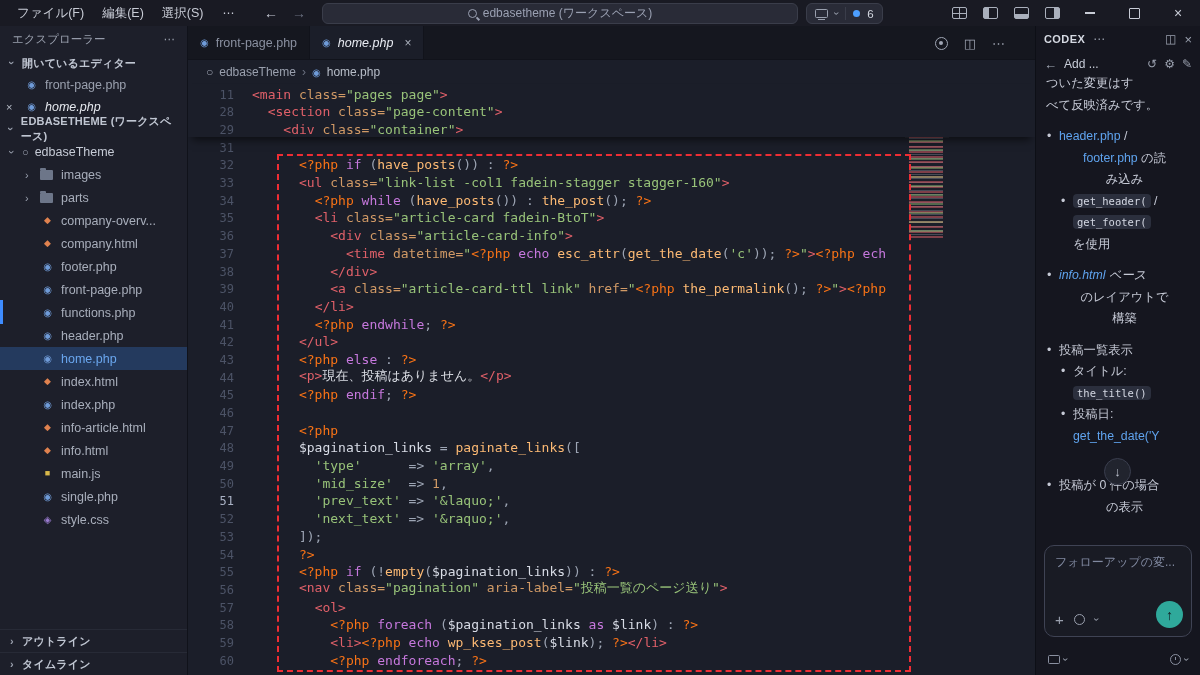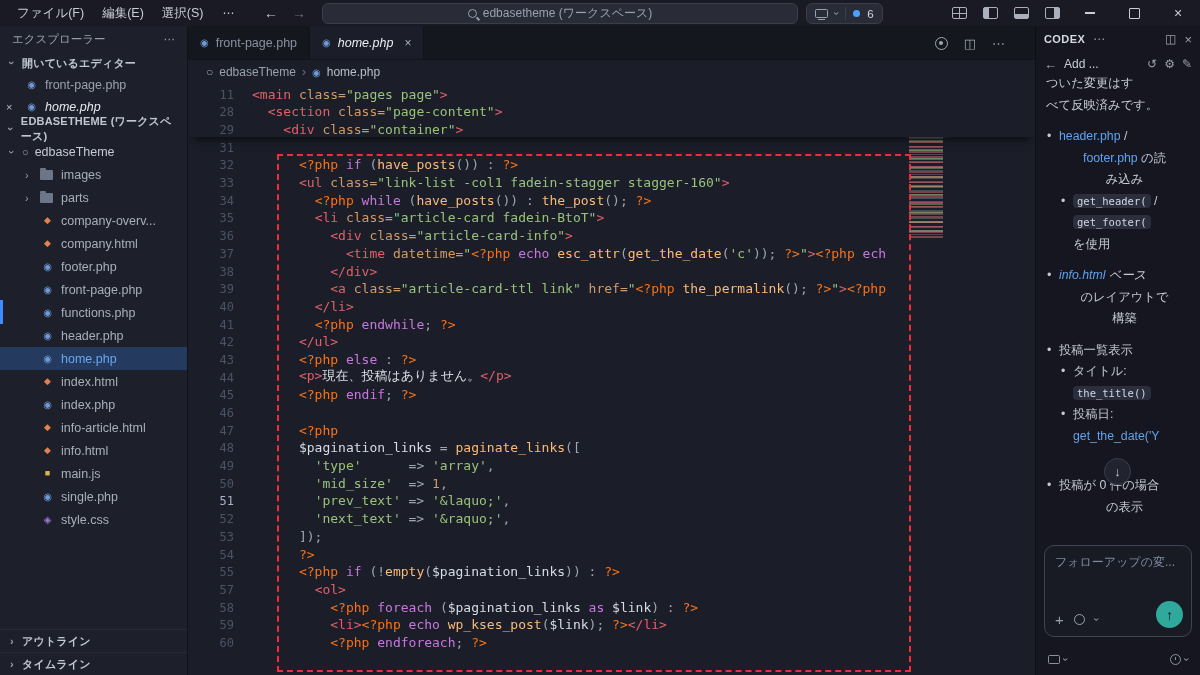--- a/index.html
+++ b/index.html
@@ -389,20 +389,24 @@
         </div>
         <div class="code-line">
           <span class="ln">54</span>
           <span class="ct"><span class="tk-pl">      </span><span class="tk-dl">?&gt;</span></span>
         </div>
         <div class="code-line">
           <span class="ln">55</span>
           <span class="ct"><span class="tk-pl">      </span><span class="tk-dl">&lt;?php </span><span class="tk-kw">if </span><span class="tk-pl">(!</span><span class="tk-fn">empty</span><span class="tk-pl">(</span><span class="tk-vr">$pagination_links</span><span class="tk-pl">)) : </span><span class="tk-dl">?&gt;</span></span>
         </div>
         <div class="code-line">
+          <span class="ln">56</span>
+          <span class="ct"><span class="tk-pl">      </span><span class="tk-tg">&lt;nav </span><span class="tk-at">class=</span><span class="tk-st">"pagination" </span><span class="tk-at">aria-label=</span><span class="tk-st">"投稿一覧のページ送り"</span><span class="tk-tg">&gt;</span></span>
+        </div>
+        <div class="code-line">
           <span class="ln">57</span>
           <span class="ct"><span class="tk-pl">        </span><span class="tk-tg">&lt;ol&gt;</span></span>
         </div>
         <div class="code-line">
           <span class="ln">58</span>
           <span class="ct"><span class="tk-pl">          </span><span class="tk-dl">&lt;?php </span><span class="tk-kw">foreach </span><span class="tk-pl">(</span><span class="tk-vr">$pagination_links</span><span class="tk-kw"> as </span><span class="tk-vr">$link</span><span class="tk-pl">) : </span><span class="tk-dl">?&gt;</span></span>
         </div>
         <div class="code-line">
           <span class="ln">59</span>
           <span class="ct"><span class="tk-pl">          </span><span class="tk-tg">&lt;li&gt;</span><span class="tk-dl">&lt;?php </span><span class="tk-kw">echo </span><span class="tk-fn">wp_kses_post</span><span class="tk-pl">(</span><span class="tk-vr">$link</span><span class="tk-pl">); </span><span class="tk-dl">?&gt;</span><span class="tk-tg">&lt;/li&gt;</span></span>

